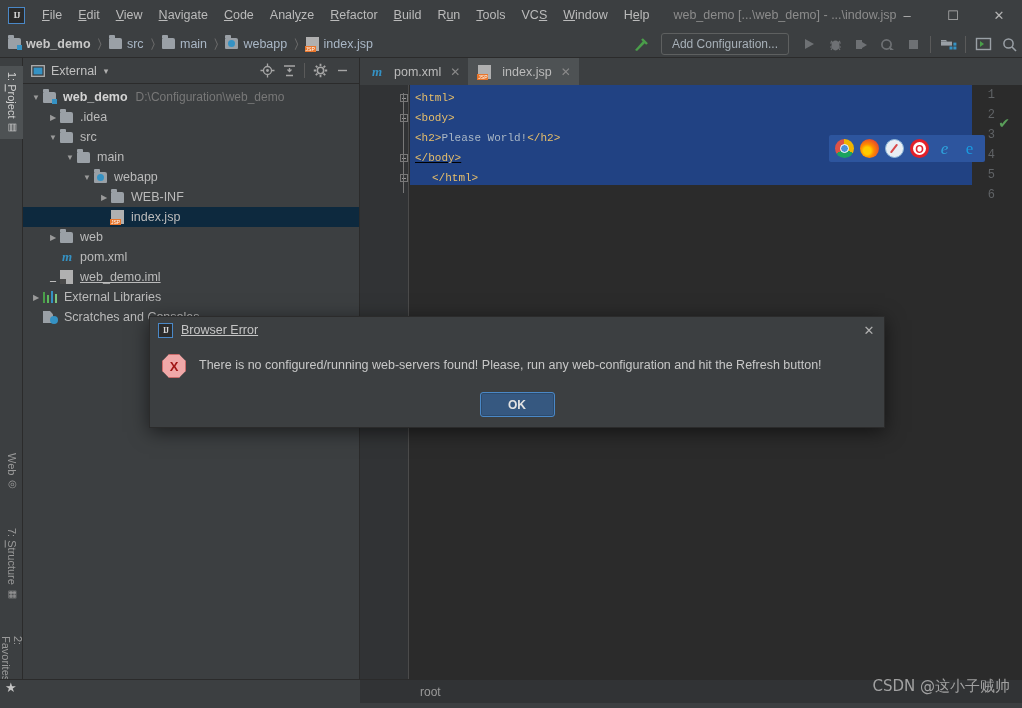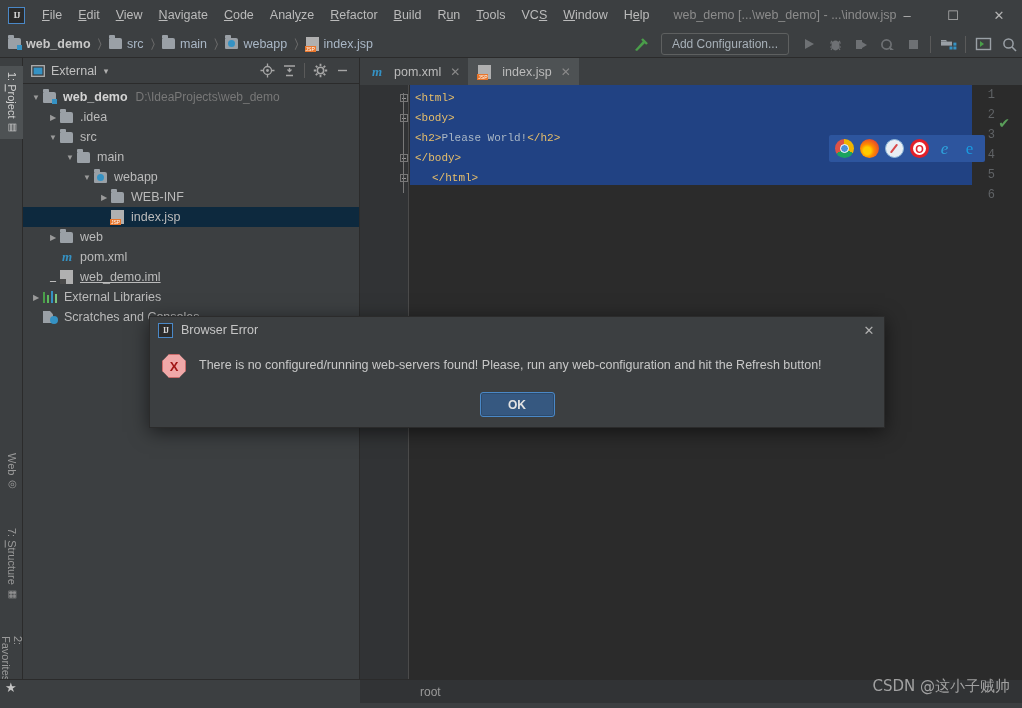--- a/index.html
+++ b/index.html
@@ -297,21 +297,21 @@
   .modal-bar {
     height: 26px; display: flex; align-items: center; padding-left: 8px;
     background: #3c3f41;
   }
   .modal-ij {
     width: 15px; height: 15px; border: 1px solid #4a88c7; background: #2b2b2b;
     display: flex; align-items: center; justify-content: center;
     font-size: 8px; font-weight: bold; color: #d7d7d7; letter-spacing: -1px;
     font-family: "Liberation Serif", serif; margin-right: 8px;
   }
-  .modal-title { font-size: 12.5px; color: #c5c5c5; }
+  .modal-title { font-size: 12.5px; color: #c5c5c5; text-decoration: underline; }
   .modal-close {
     margin-left: auto; width: 30px; height: 26px; display: flex;
     align-items: center; justify-content: center; color: #b0b0b0; font-size: 13px;
   }
   .modal-body { display: flex; align-items: flex-start; padding: 10px 12px 0 12px; }
   .err-ico {
     width: 24px; height: 24px; flex: 0 0 24px; margin-top: 1px;
     background: #f0a8a8; border: 1.5px solid #cc6a6a;
     clip-path: polygon(30% 0,70% 0,100% 30%,100% 70%,70% 100%,30% 100%,0 70%,0 30%);
     display: flex; align-items: center; justify-content: center;
@@ -500,21 +500,21 @@
               <path d="M3 7.5 h9" stroke="#a6a6a6" stroke-width="1.4"></path>
             </svg>
         </div>
       </div>
     </div>
     <div class="tree" id="tree-root">
         <div class="tnode" style="padding-left: 6px;">
           <span class="arrow">▼</span>
           <span class="ico-folder mod"></span>
           <span class="tlabel bold">web_demo</span>
-          <span class="tpath">D:\IdeaProjects\web_demo</span>
+          <span class="tpath">D:\Configuration\web_demo</span>
         </div>
         <div class="tnode" style="padding-left: 23px;">
           <span class="arrow">▶</span>
           <span class="ico-folder"></span>
           <span class="tlabel">.idea</span>
         </div>
         <div class="tnode" style="padding-left: 23px;">
           <span class="arrow">▼</span>
           <span class="ico-folder"></span>
           <span class="tlabel">src</span>
@@ -598,21 +598,21 @@
           <div class="fold" style="top: 28px;">
             <div class="fold-box"></div>
           </div>
           <div class="code-line" style="top: 23px;"><span class="tag">&lt;body&gt;</span></div>
           <div class="lnum" style="top: 43px;">3</div>
           <div class="code-line" style="top: 43px;"><span class="tag">&lt;h2&gt;</span><span class="txt">Please World!</span><span class="tag">&lt;/h2&gt;</span></div>
           <div class="lnum" style="top: 63px;">4</div>
           <div class="fold" style="top: 68px;">
             <div class="fold-box"></div>
           </div>
-          <div class="code-line" style="top: 63px;"><span class="tag">&lt;/body&gt;</span></div>
+          <div class="code-line" style="top: 63px; text-decoration: underline;"><span class="tag">&lt;/body&gt;</span></div>
           <div class="lnum" style="top: 83px;">5</div>
           <div class="fold" style="top: 88px;">
             <div class="fold-box"></div>
           </div>
           <div class="code-line" style="top: 83px; margin-left: 17px;"><span class="tag">&lt;/html&gt;</span></div>
           <div class="lnum" style="top: 103px;">6</div>
           <div class="fold-line" style="top: 8px; height: 32px;"></div>
           <div class="fold-line" style="top: 28px; height: 52px;"></div>
           <div class="fold-line" style="top: 68px; height: 26px;"></div>
           <div class="fold-line" style="top: 88px; height: 20px;"></div>

